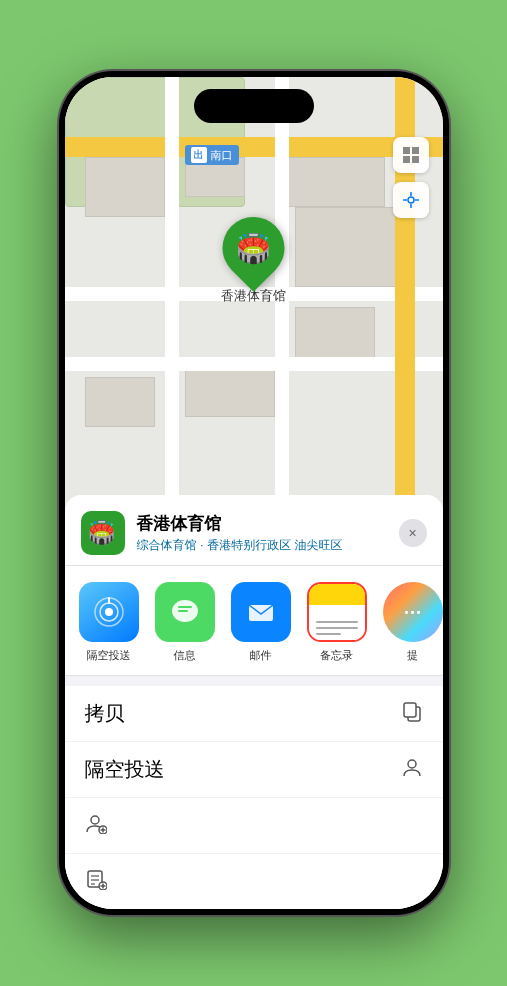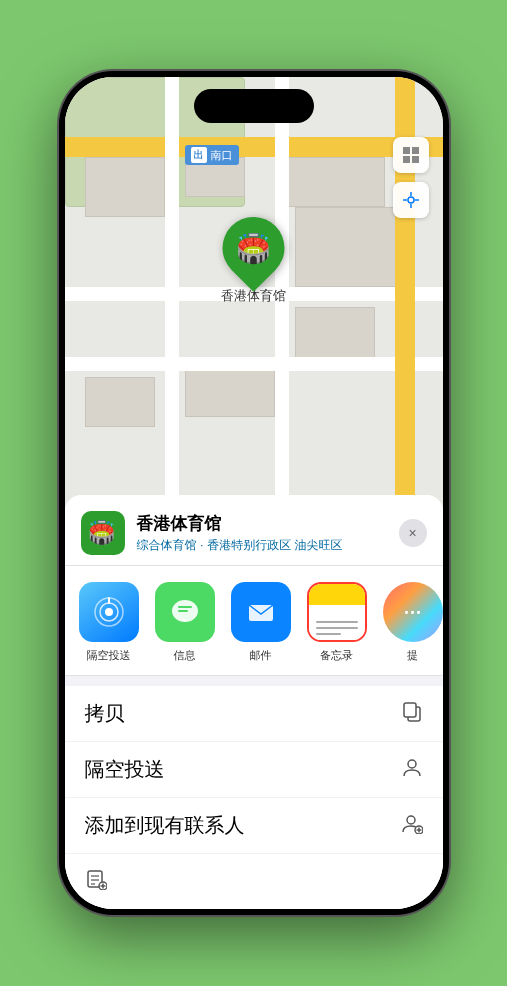--- a/index.html
+++ b/index.html
@@ -501,21 +501,20 @@
           <span class="action-text">隔空投送</span>
           <span class="action-icon">
             <svg width="22" height="22" viewBox="0 0 22 22">
               <circle cx="11" cy="8" r="4" stroke="#555" stroke-width="1.5" fill="none"></circle>
               <path d="M3 20 Q3 14 11 14 Q19 14 19 20" stroke="#555" stroke-width="1.5" fill="none"></path>
             </svg>
           </span>
         </div>
 
         <div class="action-item">
-          <span class="action-text">添加到现有联系人</span>
           <span class="action-icon">
             <svg width="22" height="22" viewBox="0 0 22 22">
               <circle cx="10" cy="8" r="4" stroke="#555" stroke-width="1.5" fill="none"></circle>
               <path d="M2 20 Q2 14 10 14 Q14 14 16.5 16" stroke="#555" stroke-width="1.5" fill="none"></path>
               <circle cx="18" cy="18" r="4" fill="#fff" stroke="#555" stroke-width="1.5"></circle>
               <line x1="18" y1="15.5" x2="18" y2="20.5" stroke="#555" stroke-width="1.5"></line>
               <line x1="15.5" y1="18" x2="20.5" y2="18" stroke="#555" stroke-width="1.5"></line>
             </svg>
           </span>
         </div>

